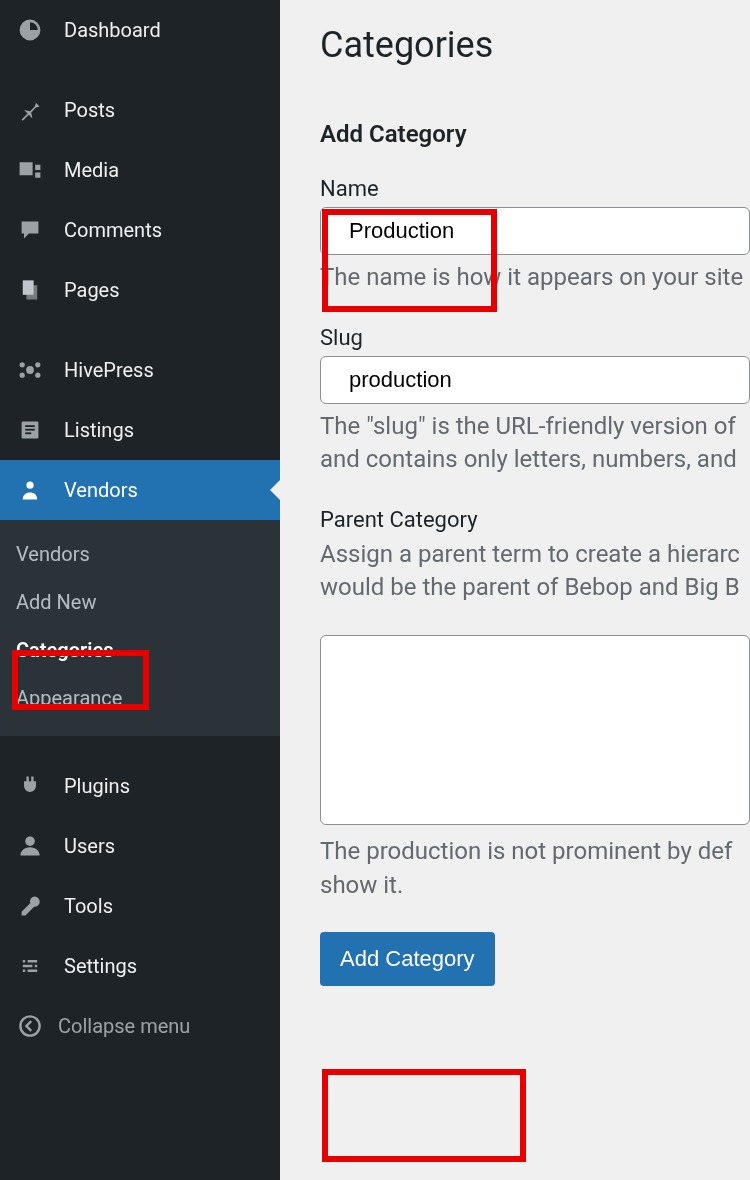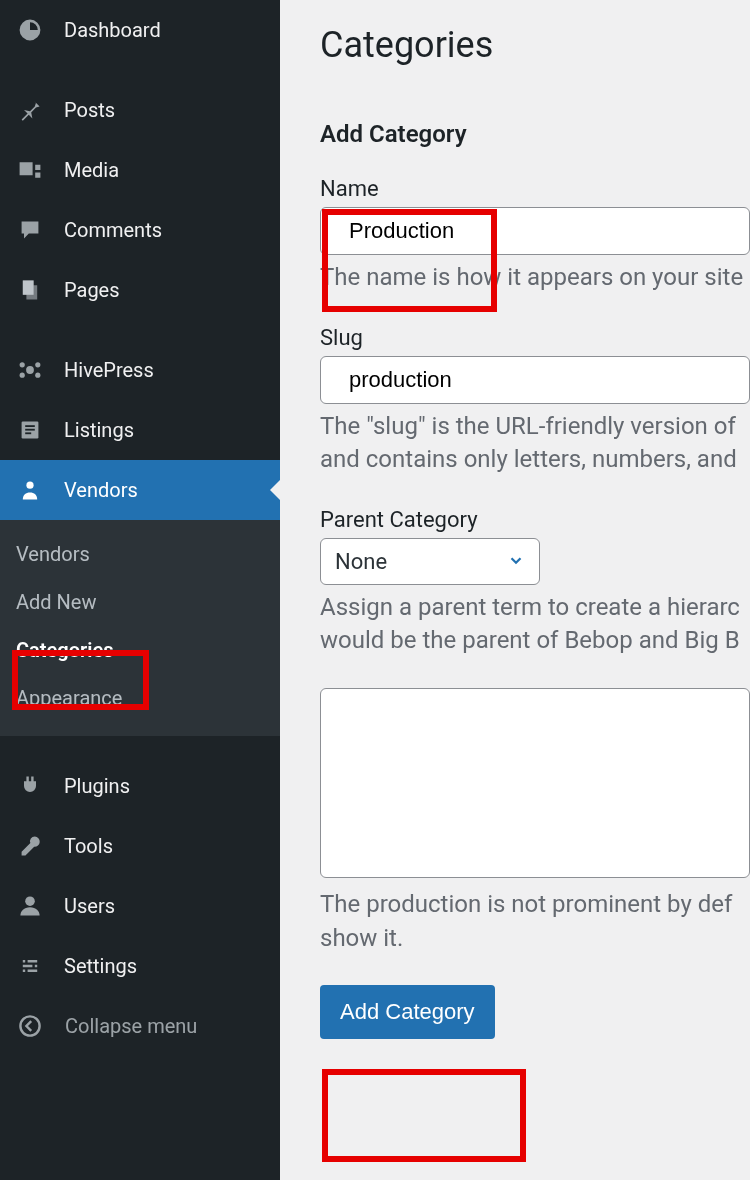--- a/index.html
+++ b/index.html
@@ -8,21 +8,21 @@
   .sidebar { width: 280px; background: #1d2327; color: #f0f0f1; display: flex; flex-direction: column; font-size: 20px; }
   .menu-item { display: flex; align-items: center; padding: 16px 16px; color: #f0f0f1; cursor: pointer; gap: 20px; }
   .menu-item .icon { width: 28px; height: 28px; display: flex; align-items: center; justify-content: center; color: rgba(240,246,252,0.6); flex-shrink: 0; }
   .menu-item.active { background: #2271b1; color: #fff; position: relative; }
   .menu-item.active .icon { color: #fff; }
   .menu-item.active::after { content: ""; position: absolute; right: 0; top: 50%; transform: translateY(-50%); border: 10px solid transparent; border-right-color: #f0f0f1; }
   .menu-sep { height: 20px; }
   .submenu { background: #2c3338; padding: 10px 0 14px 0; }
   .submenu-item { padding: 12px 16px; color: rgba(240,246,252,0.7); font-size: 20px; cursor: pointer; }
   .submenu-item.current { color: #fff; font-weight: 600; }
-  .collapse-item { display: flex; align-items: center; padding: 16px 16px; color: rgba(240,246,252,0.6); gap: 21px; font-size: 20px; cursor: pointer; }
+  .collapse-item { display: flex; align-items: center; padding: 16px 16px; color: rgba(240,246,252,0.6); gap: 14px; font-size: 20px; cursor: pointer; }
   .collapse-item .icon { width: 28px; height: 28px; display: flex; align-items: center; justify-content: center; }
 
   .main { flex: 1; padding: 24px 0 24px 40px; overflow: hidden; }
   .page-title { font-size: 36px; font-weight: 400; color: #1d2327; margin-bottom: 54px; }
   .section-title { font-size: 24px; font-weight: 600; color: #1d2327; margin-bottom: 28px; }
   .field { margin-bottom: 30px; }
   .field-label { display: block; font-size: 22px; color: #1d2327; margin-bottom: 6px; }
   .text-input { width: 430px; padding: 10px 28px; font-size: 22px; border: 1px solid #8c8f94; border-radius: 6px; background: #fff; color: #000000; }
   .select-wrap { width: 220px; border: 1px solid #8c8f94; border-radius: 6px; background: #fff; display: flex; align-items: center; justify-content: space-between; padding: 10px 14px; font-size: 22px; color: #2c3338; }
   .textarea-input { width: 430px; height: 190px; border: 1px solid #8c8f94; border-radius: 6px; background: #fff; padding: 10px; font-size: 20px; resize: none; }
@@ -140,34 +140,34 @@
         <svg width="24" height="24" viewBox="0 0 20 20" fill="currentColor">
             <path d="M7 2v4H5v4a5 5 0 005 5v3h0v-3a5 5 0 005-5V6h-2V2h-2v4H9V2H7z"></path>
           </svg>
       </span>
       <span>Plugins</span>
     </div>
 
     <div class="menu-item">
       <span class="icon">
         <svg width="24" height="24" viewBox="0 0 20 20" fill="currentColor">
-            <path d="M14 2a4 4 0 00-3.7 5.5L3 14.8V18h3.2l7.3-7.3A4 4 0 1014 2z"></path>
-          </svg>
-      </span>
-      <span>Tools</span>
-    </div>
-
-    <div class="menu-item">
-      <span class="icon">
-        <svg width="24" height="24" viewBox="0 0 20 20" fill="currentColor">
             <circle cx="10" cy="6" r="4"></circle>
             <path d="M2 18c0-4 3-7 8-7s8 3 8 7z"></path>
           </svg>
       </span>
       <span>Users</span>
+    </div>
+
+    <div class="menu-item">
+      <span class="icon">
+        <svg width="24" height="24" viewBox="0 0 20 20" fill="currentColor">
+            <path d="M14 2a4 4 0 00-3.7 5.5L3 14.8V18h3.2l7.3-7.3A4 4 0 1014 2z"></path>
+          </svg>
+      </span>
+      <span>Tools</span>
     </div>
 
     <div class="menu-item">
       <span class="icon">
         <svg width="24" height="24" viewBox="0 0 20 20" fill="currentColor">
             <path d="M4 5h2v2H4zM8 5h8v2H8zM4 9h8v2H4zM14 9h2v2h-2zM4 13h2v2H4zM8 13h8v2H8z"></path>
           </svg>
       </span>
       <span>Settings</span>
     </div>
@@ -195,28 +195,20 @@
     </div>
 
     <div class="field">
       <label class="field-label">Slug</label>
       <input class="text-input" type="text" value="production" style="">
       <div class="help-text">The "slug" is the URL-friendly version of and contains only letters, numbers, and</div>
     </div>
 
     <div class="field">
       <label class="field-label">Parent Category</label>
-      <div class="select-wrap">
-        <span>None</span>
-        <span>
-          <svg width="18" height="18" viewBox="0 0 20 20" fill="none" stroke="#2271b1" stroke-width="2.5">
-              <path d="M5 8l5 5 5-5"></path>
-            </svg>
-        </span>
-      </div>
       <div class="help-text">Assign a parent term to create a hierarc would be the parent of Bebop and Big B</div>
     </div>
 
     <div class="field">
       <textarea class="textarea-input" style=""></textarea>
       <div class="help-text">The production is not prominent by def show it.</div>
     </div>
 
     <button class="primary-btn">Add Category</button>
   </div>

